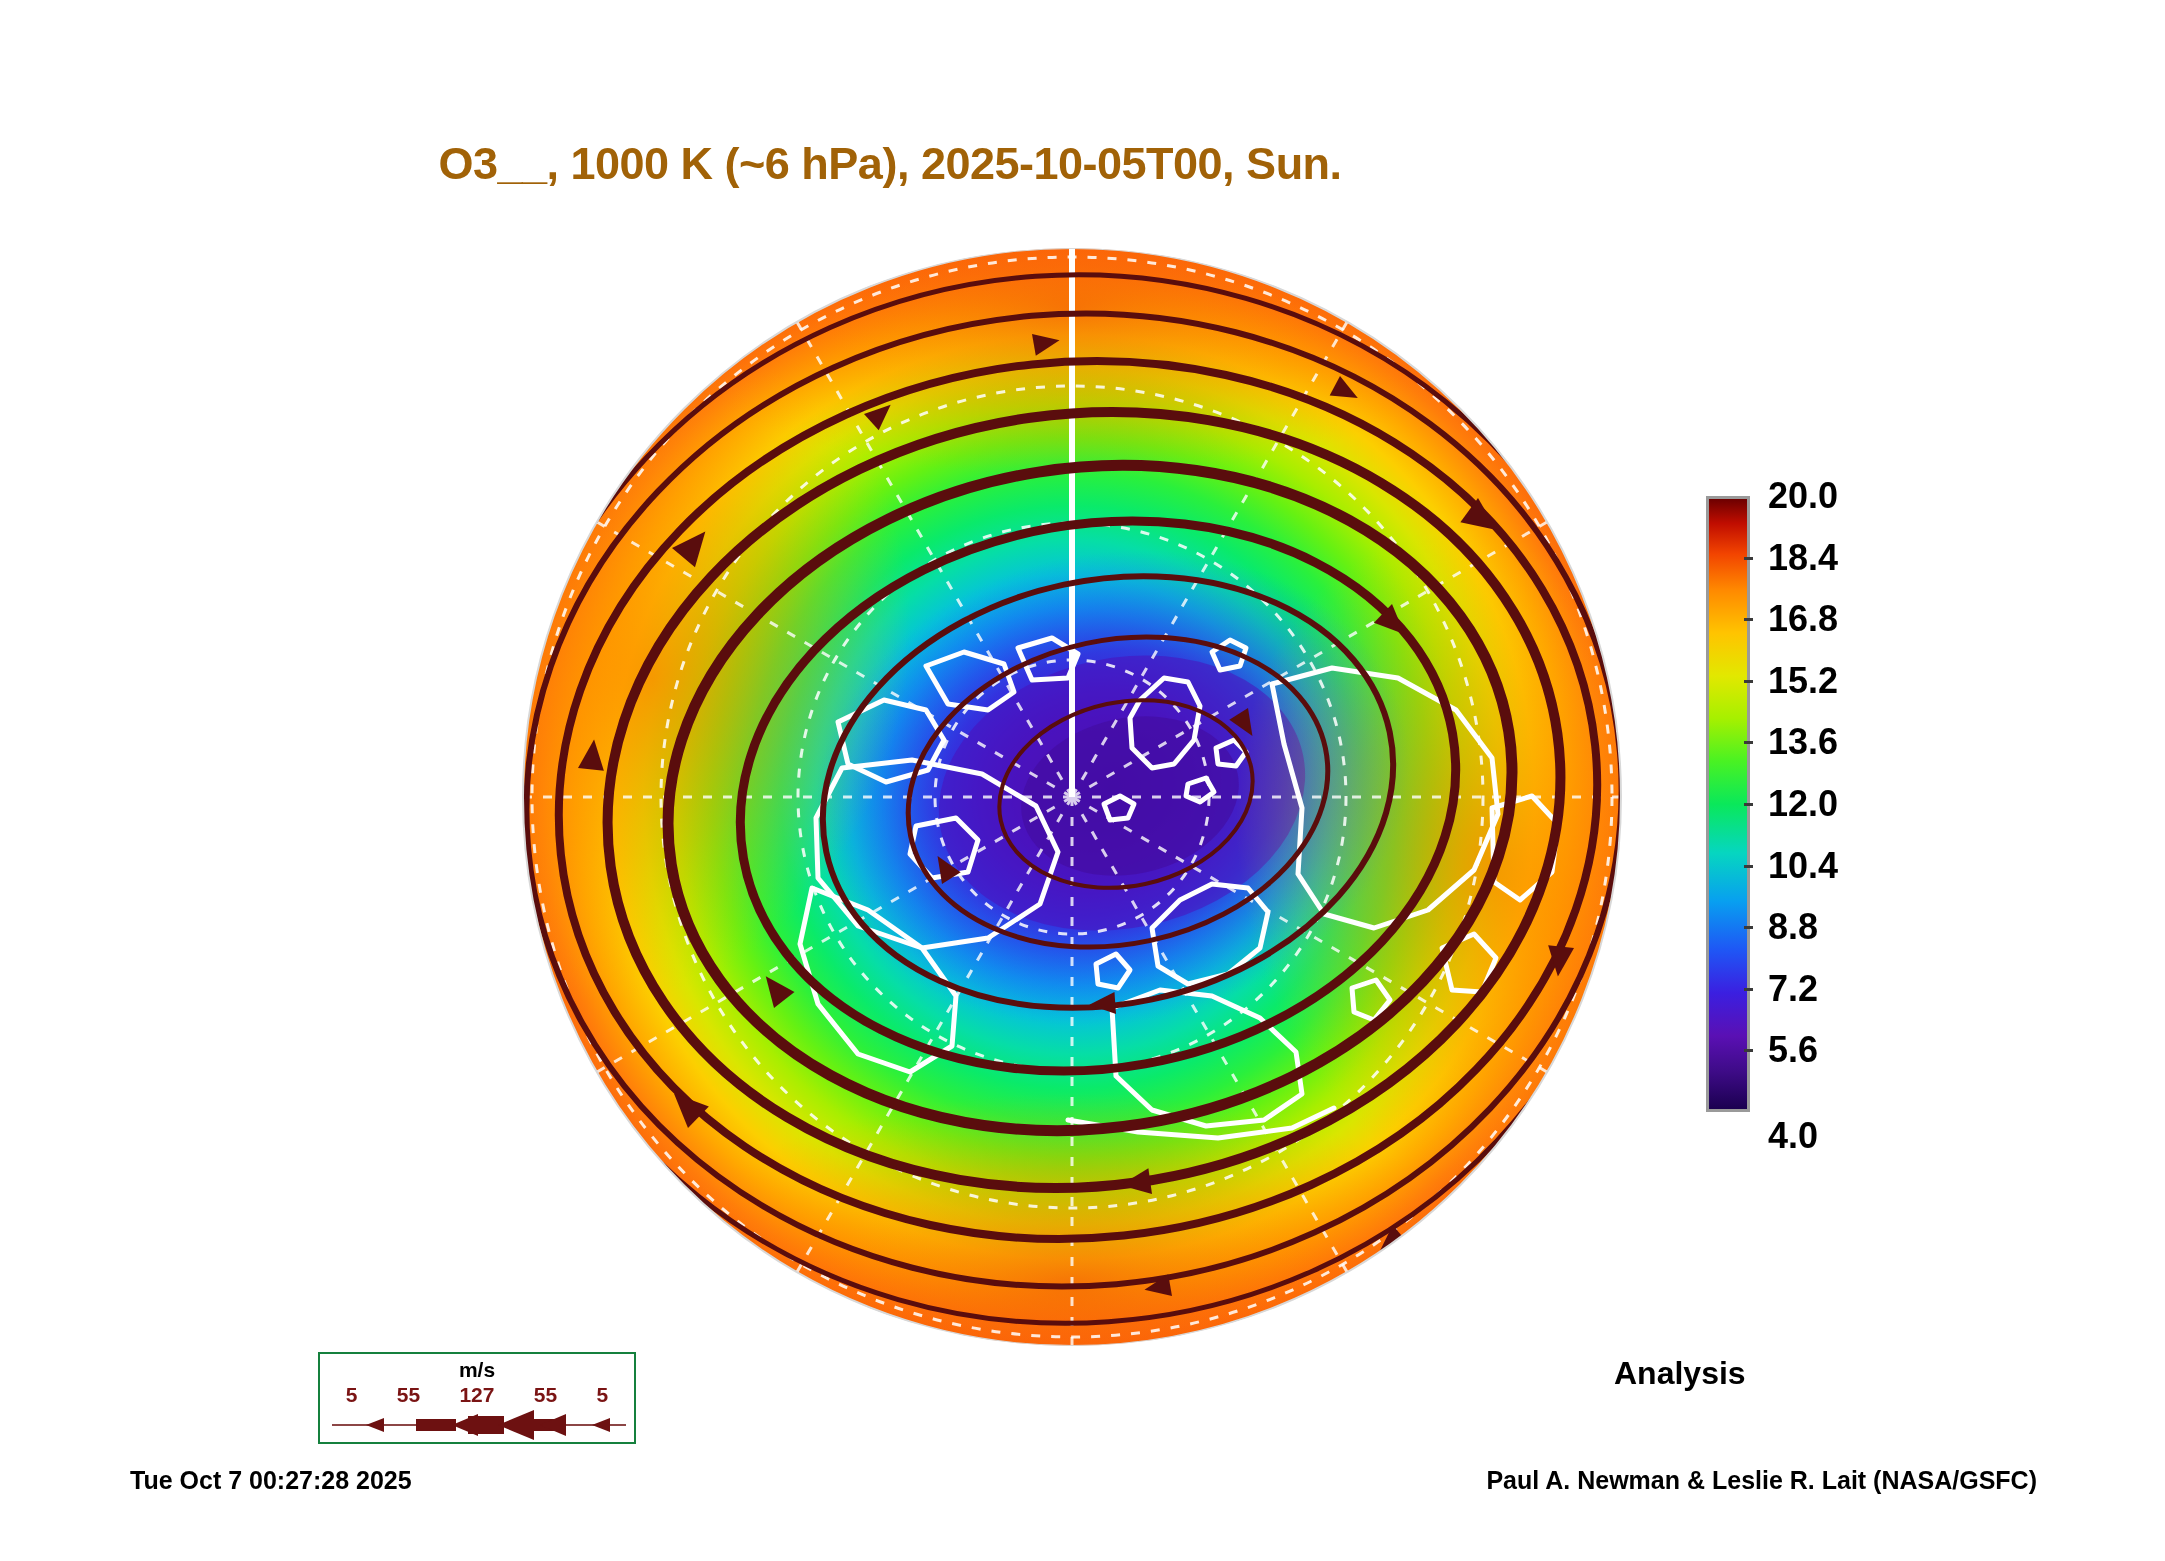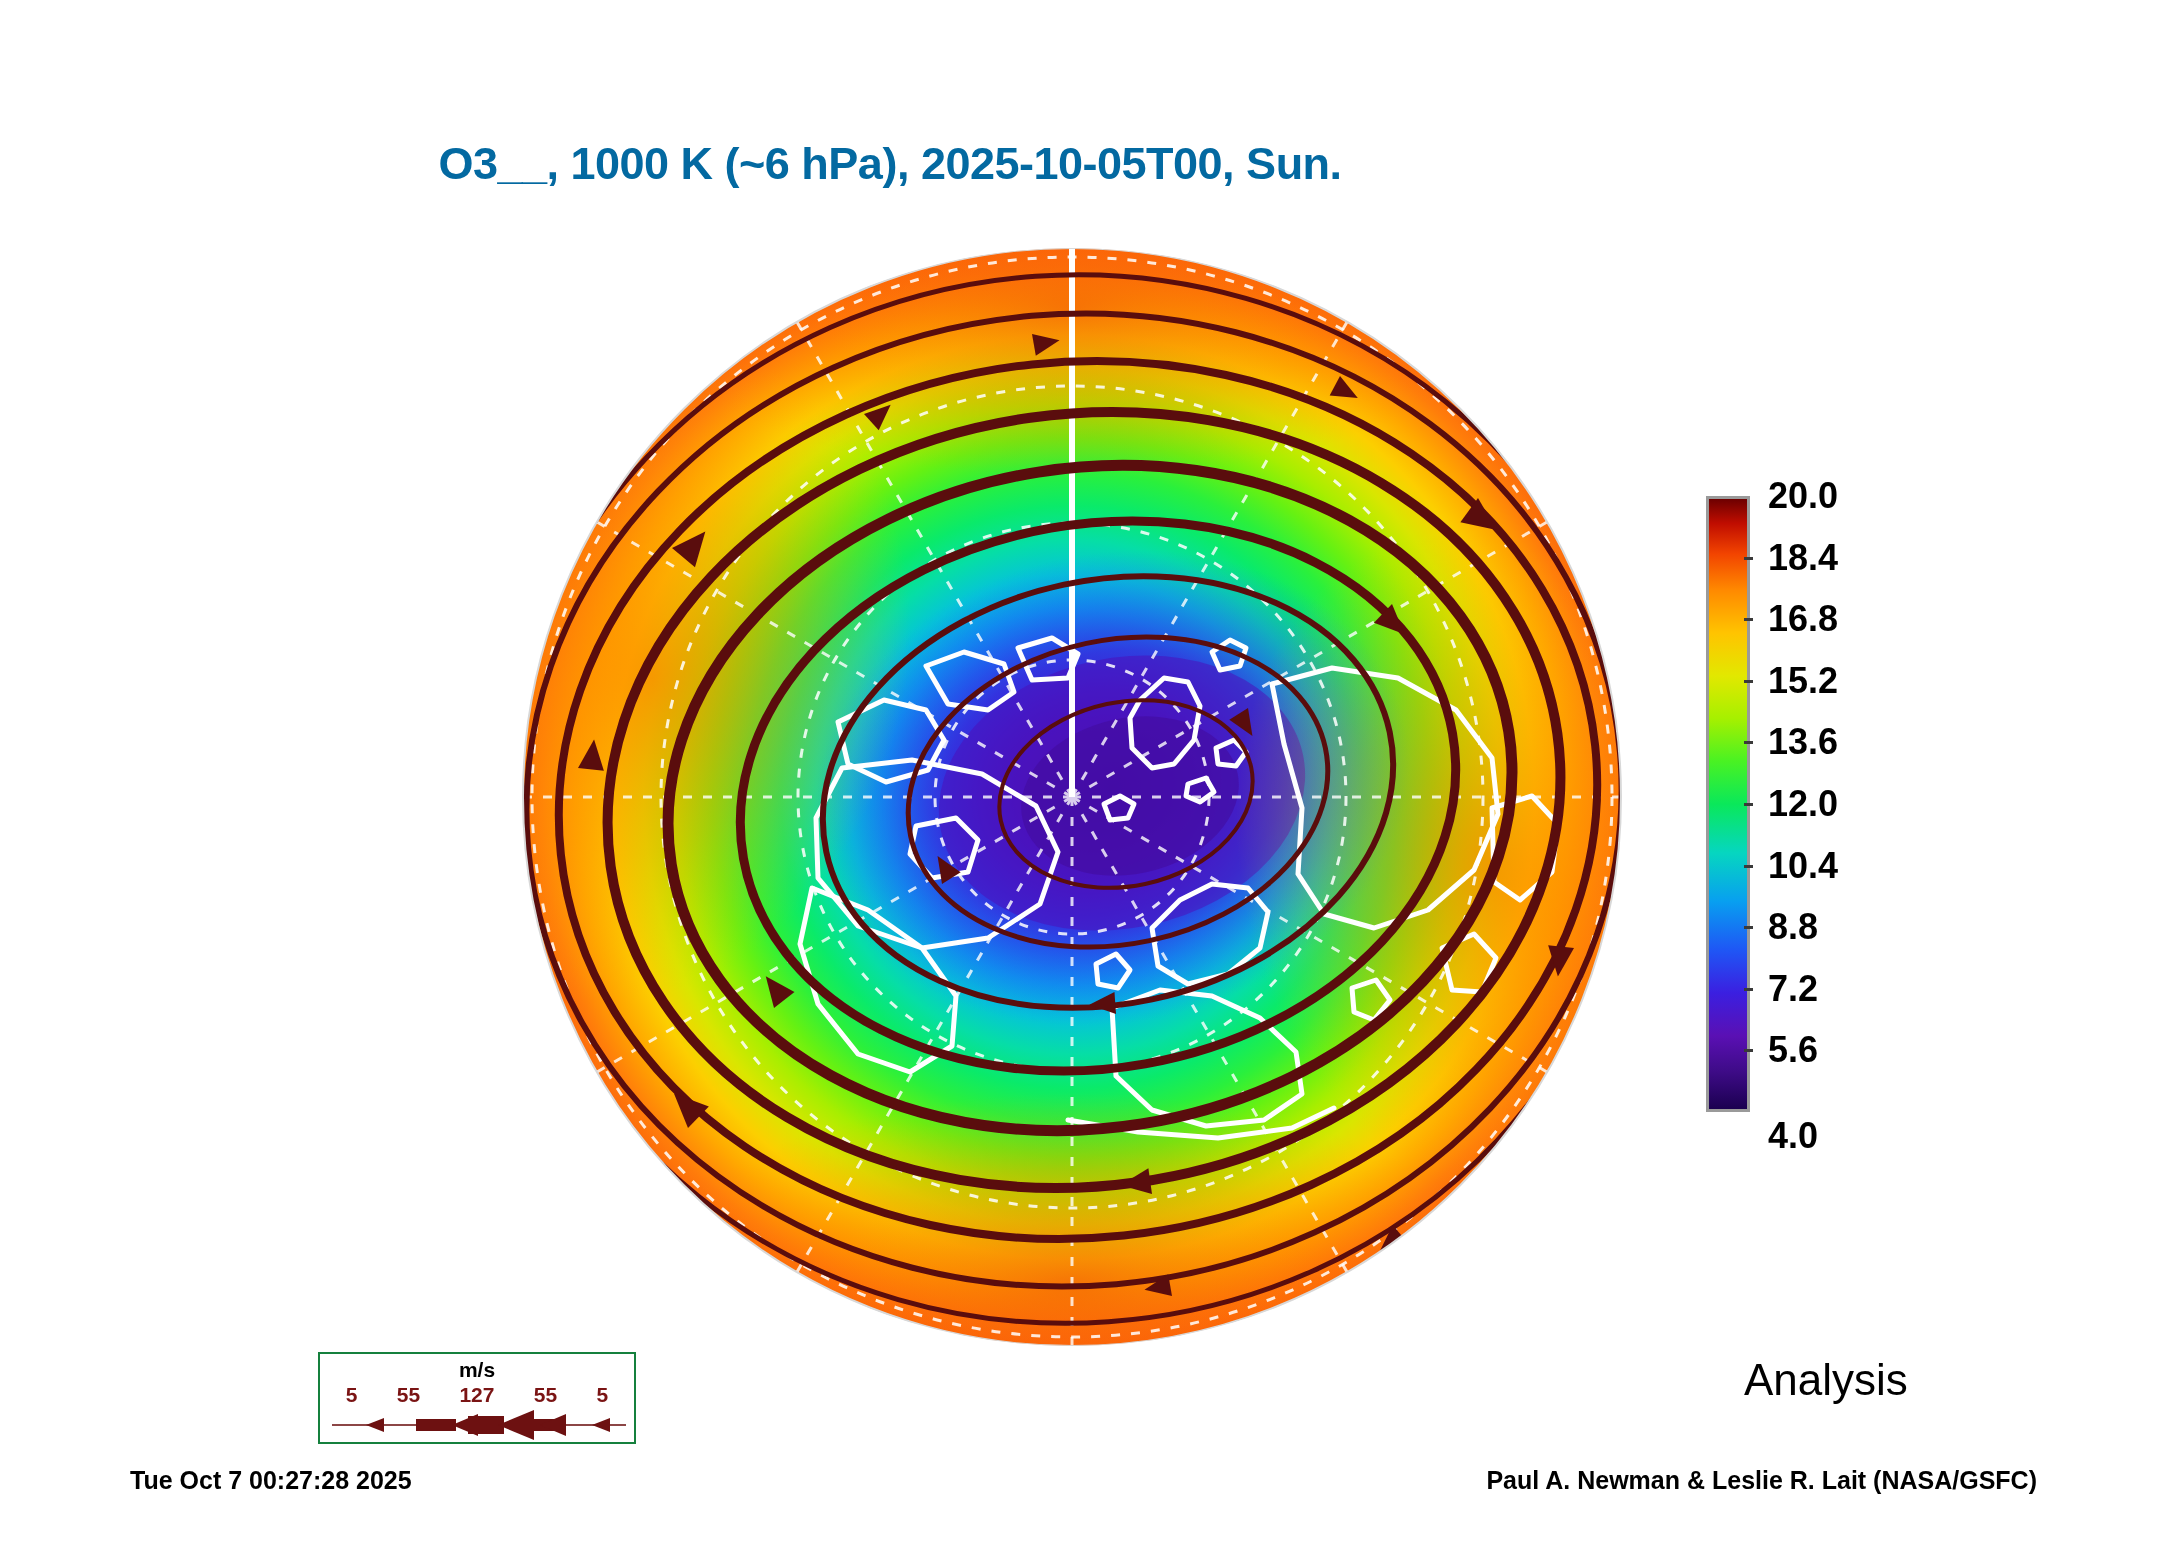--- a/index.html
+++ b/index.html
@@ -18,21 +18,21 @@
 
   
   #plot-title {
     position: absolute;
     left: 0;
     top: 138px;
     width: 1780px;
     text-align: center;
     font-size: 45px;
     font-weight: bold;
-    color: #0369a1;
+    color: #a16207;
     letter-spacing: -0.5px;
     white-space: nowrap;
   }
 
   
   #map-panel {
     position: absolute;
     left: 512px;
     top: 236px;
     width: 1134px;
@@ -140,24 +140,24 @@
     position: absolute;
     left: 8px;
     top: 56px;
     width: 302px;
     height: 30px;
   }
 
   
   #analysis-label {
     position: absolute;
-    left: 1744px;
+    left: 1614px;
     top: 1355px;
-    font-size: 44px;
-    font-weight: normal;
+    font-size: 32px;
+    font-weight: bold;
     color: #000000;
     white-space: nowrap;
   }
   #timestamp-label {
     position: absolute;
     left: 130px;
     top: 1466px;
     font-size: 25px;
     font-weight: bold;
     color: #000000;

